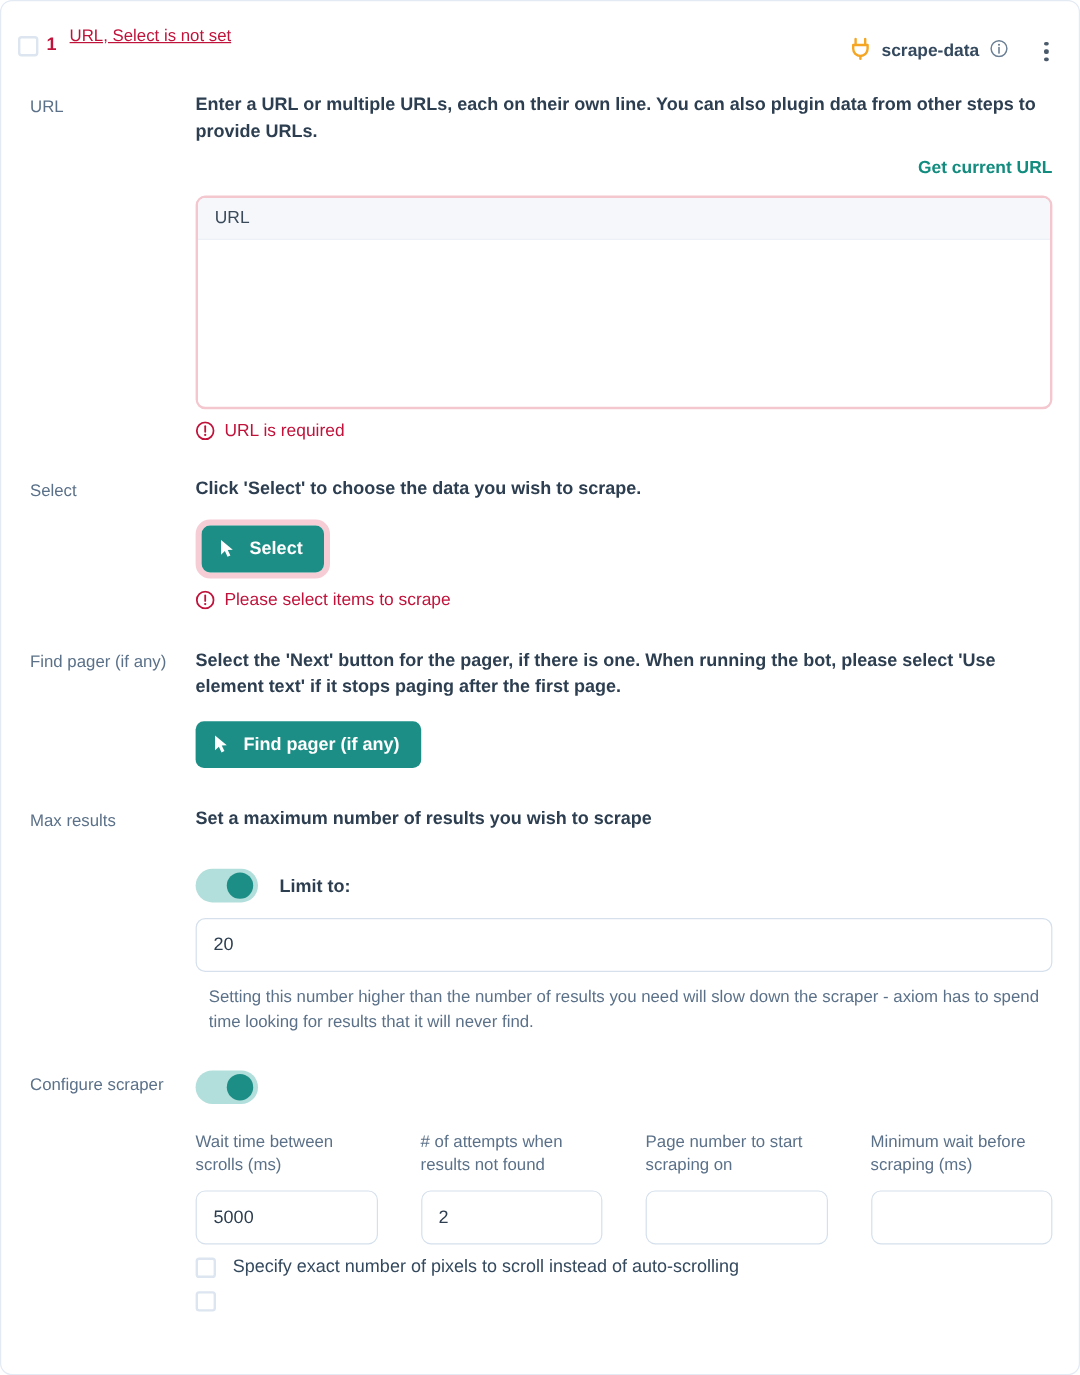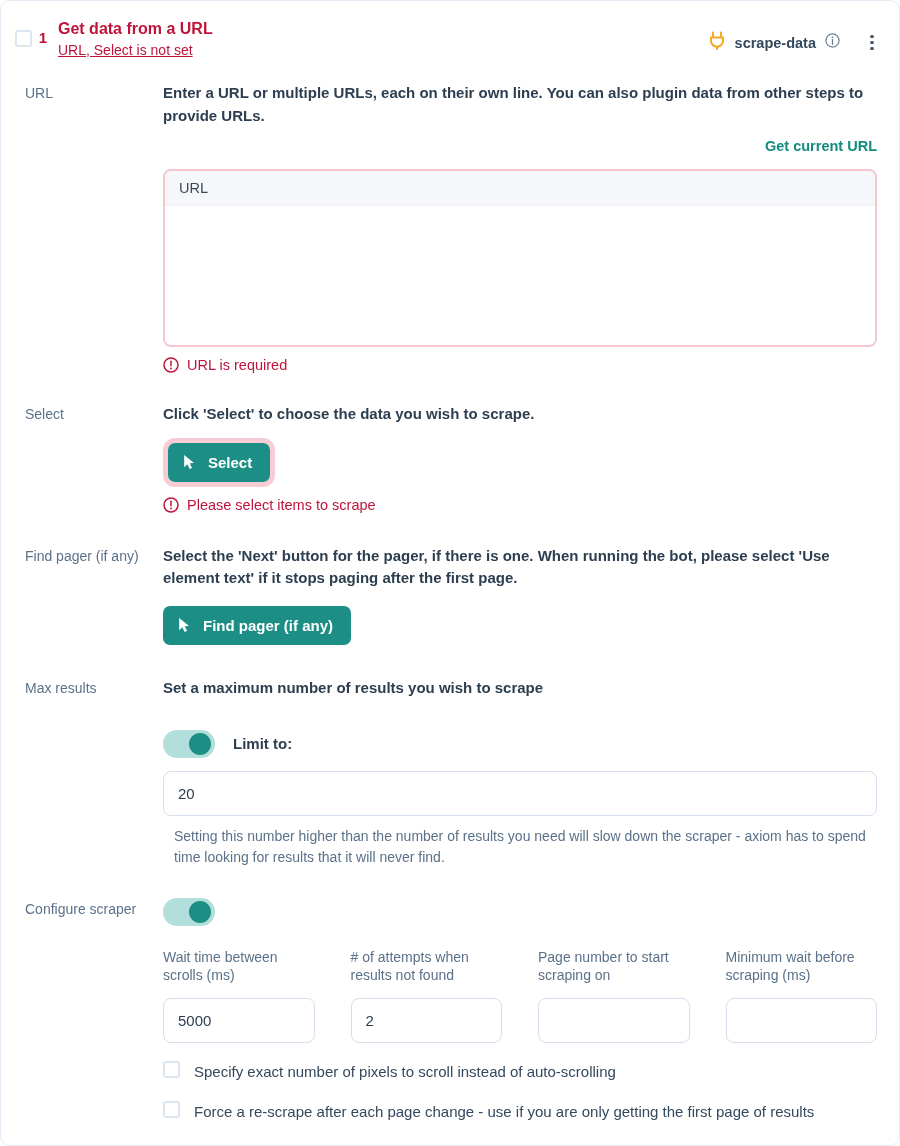--- a/index.html
+++ b/index.html
@@ -245,23 +245,23 @@
     font-size: 14px;
     color: #5b7189;
     line-height: 1.35;
     min-height: 40px;
   }
   .cfg-grid .input { margin-top: 10px; }
 
   
   .cb-line {
     display: flex;
-    align-items: flex-start;
+    align-items: center;
     gap: 14px;
-    margin-top: 18px;
+    margin-top: 8px;
   }
   .cb {
     width: 17px; height: 17px;
     border: 2px solid #dce5f0;
     border-radius: 3px;
     background: #fff;
     flex: 0 0 auto;
     cursor: pointer;
   }
   .cb-text {
@@ -278,21 +278,20 @@
 </style>
 </head>
 <body>
 
 <div class="card">
 
   <div class="step-header">
     <div class="step-check"></div>
     <div class="step-num">1</div>
     <div class="step-titles">
-      <div class="step-title">Get data from a URL</div>
       <div class="step-sub">URL, Select is not set</div>
     </div>
     <div class="header-right">
       <span class="plug-icon">
         <svg width="17" height="19" viewBox="0 0 17 19">
           <path d="M4 1.5v4.5M12 1.5v4.5" stroke="#f5a623" stroke-width="2" stroke-linecap="round" fill="none"></path>
           <path d="M2 6.5h12v3.2a6 6 0 0 1-12 0z" stroke="#f5a623" stroke-width="2" fill="none" stroke-linejoin="round"></path>
           <path d="M8 15.8v2.2" stroke="#f5a623" stroke-width="2" stroke-linecap="round" fill="none"></path>
         </svg>
       </span>
@@ -420,19 +419,18 @@
         </div>
       </div>
 
       <div class="cb-line">
         <span class="cb"></span>
         <span class="cb-text">Specify exact number of pixels to scroll instead of auto-scrolling</span>
       </div>
 
       <div class="cb-line">
         <span class="cb"></span>
-        <span class="cb-text">Force a re-scrape after each page change - use if you are only getting the first page of results</span>
       </div>
 
     </div>
   </div>
 
 </div>
 
 </body></html>

